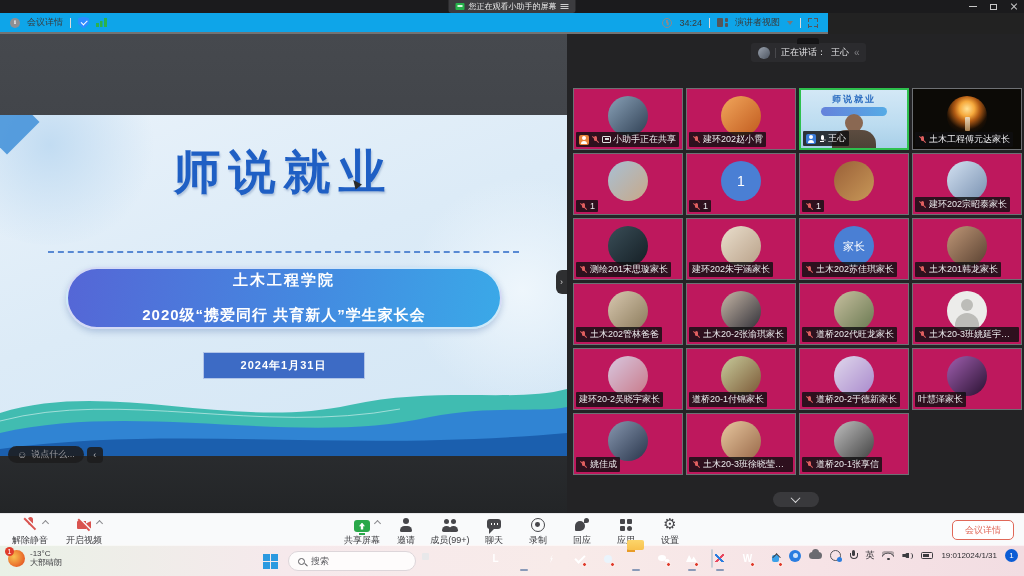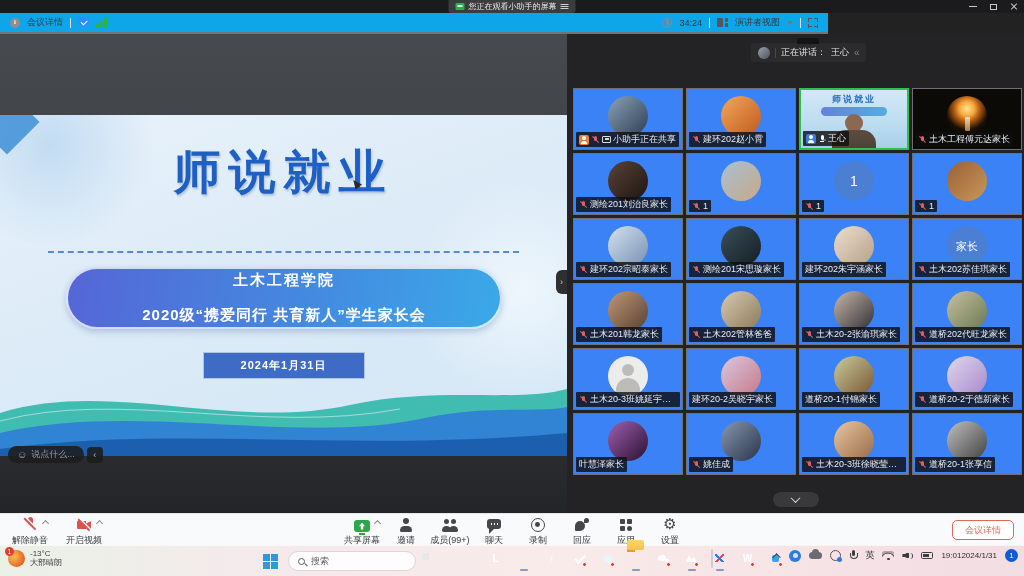--- a/index.html
+++ b/index.html
@@ -104,21 +104,21 @@
   .speaktab{position:absolute;left:50%;top:-5px;transform:translateX(-50%);width:22px;height:6px;background:#141416;border-radius:3px 3px 0 0;}
   .speakbar{height:19px;background:#2b2b2e;border-radius:3px;display:flex;align-items:center;gap:5px;
     padding:0 7px;color:#e4e4e6;font-size:9px;white-space:nowrap;}
   .sp-ava{width:12px;height:12px;border-radius:50%;background:linear-gradient(135deg,#9aa2ae,#4c5460);}
   .sp-div{width:1px;height:10px;background:#48484c;}
   .sp-arrows{color:#808084;font-size:10px;letter-spacing:-1px;}
 
   
   .pgrid{position:absolute;left:6px;top:54px;display:grid;grid-template-columns:repeat(4,110px);
     grid-auto-rows:62px;gap:3px;}
-  .tile{position:relative;background:#3b82f6;border:1px solid #6e7074;overflow:hidden;}
+  .tile{position:relative;background:#be185d;border:1px solid #6e7074;overflow:hidden;}
   .tile.active{border:2px solid #2ec04e;}
   .tile.dark{background:#0c0a06;}
   .ava{position:absolute;left:50%;top:7px;transform:translateX(-50%);width:40px;height:40px;border-radius:50%;}
   .ava.badge{display:flex;align-items:center;justify-content:center;color:#fff;font-size:14px;}
   .defava{background:#ececea;}
   .defava::before{content:'';position:absolute;left:14px;top:8px;width:12px;height:12px;border-radius:50%;background:#bcbcb8;}
   .defava::after{content:'';position:absolute;left:8px;top:22px;width:24px;height:14px;border-radius:12px 12px 0 0;background:#bcbcb8;}
   .candleava{background:radial-gradient(circle at 50% 32%,#ffe296 0%,#f6a93c 22%,#b05a14 38%,rgba(30,16,4,.95) 62%,#0c0a06 75%);}
   .candleava::after{content:'';position:absolute;left:17.5px;top:21px;width:5px;height:14px;
     background:linear-gradient(#ecd9bc,#a87f4e);border-radius:1px;}
@@ -381,27 +381,20 @@
             </div>
           </div>
           <div class="tile dark">
             <div class="ava candleava"></div>
             <div class="tlabel">
               <span class="lmic"></span>
               <span class="tname">土木工程傅元达家长</span>
             </div>
           </div>
           <div class="tile">
-            <div class="ava" style="background: linear-gradient(135deg, rgb(90, 68, 56), rgb(28, 20, 16));"></div>
-            <div class="tlabel">
-              <span class="lmic"></span>
-              <span class="tname">测绘201刘治良家长</span>
-            </div>
-          </div>
-          <div class="tile">
             <div class="ava" style="background: linear-gradient(135deg, rgb(168, 192, 212), rgb(200, 168, 136));"></div>
             <div class="tlabel">
               <span class="lmic"></span>
               <span class="tname">1</span>
             </div>
           </div>
           <div class="tile">
             <div class="ava badge" style="background: rgb(74, 127, 212);">
               <span>1</span>
             </div>

